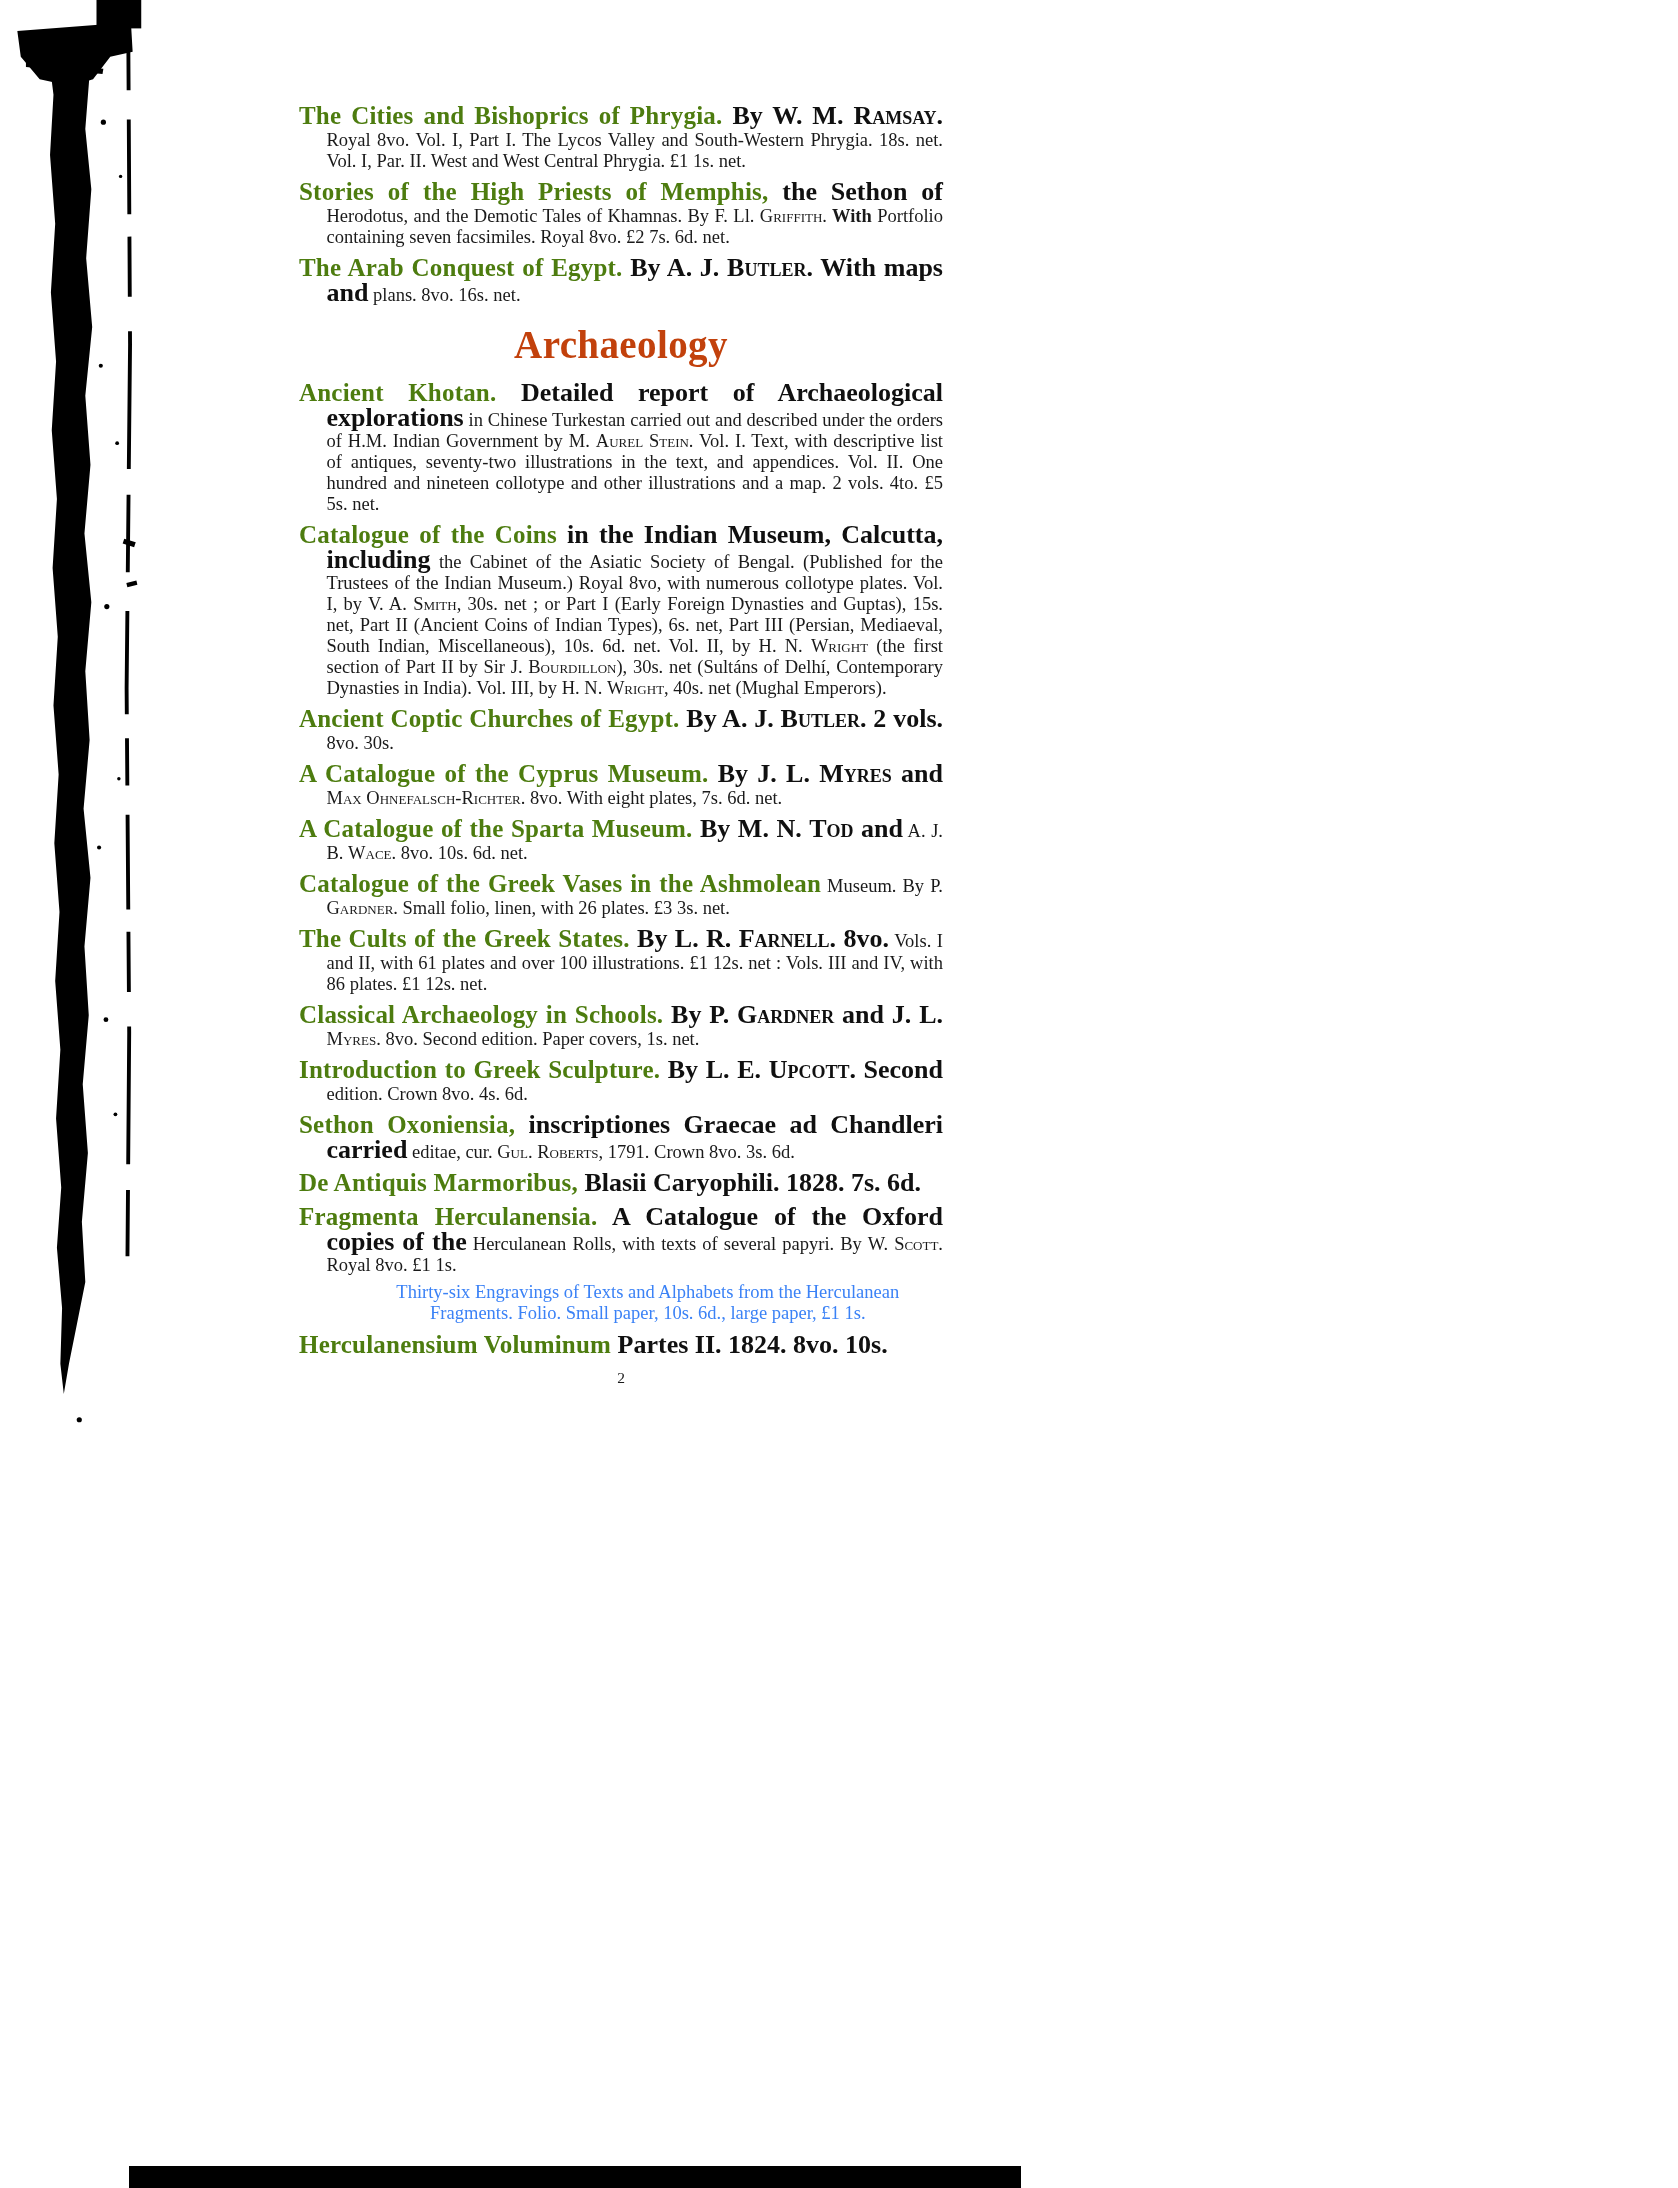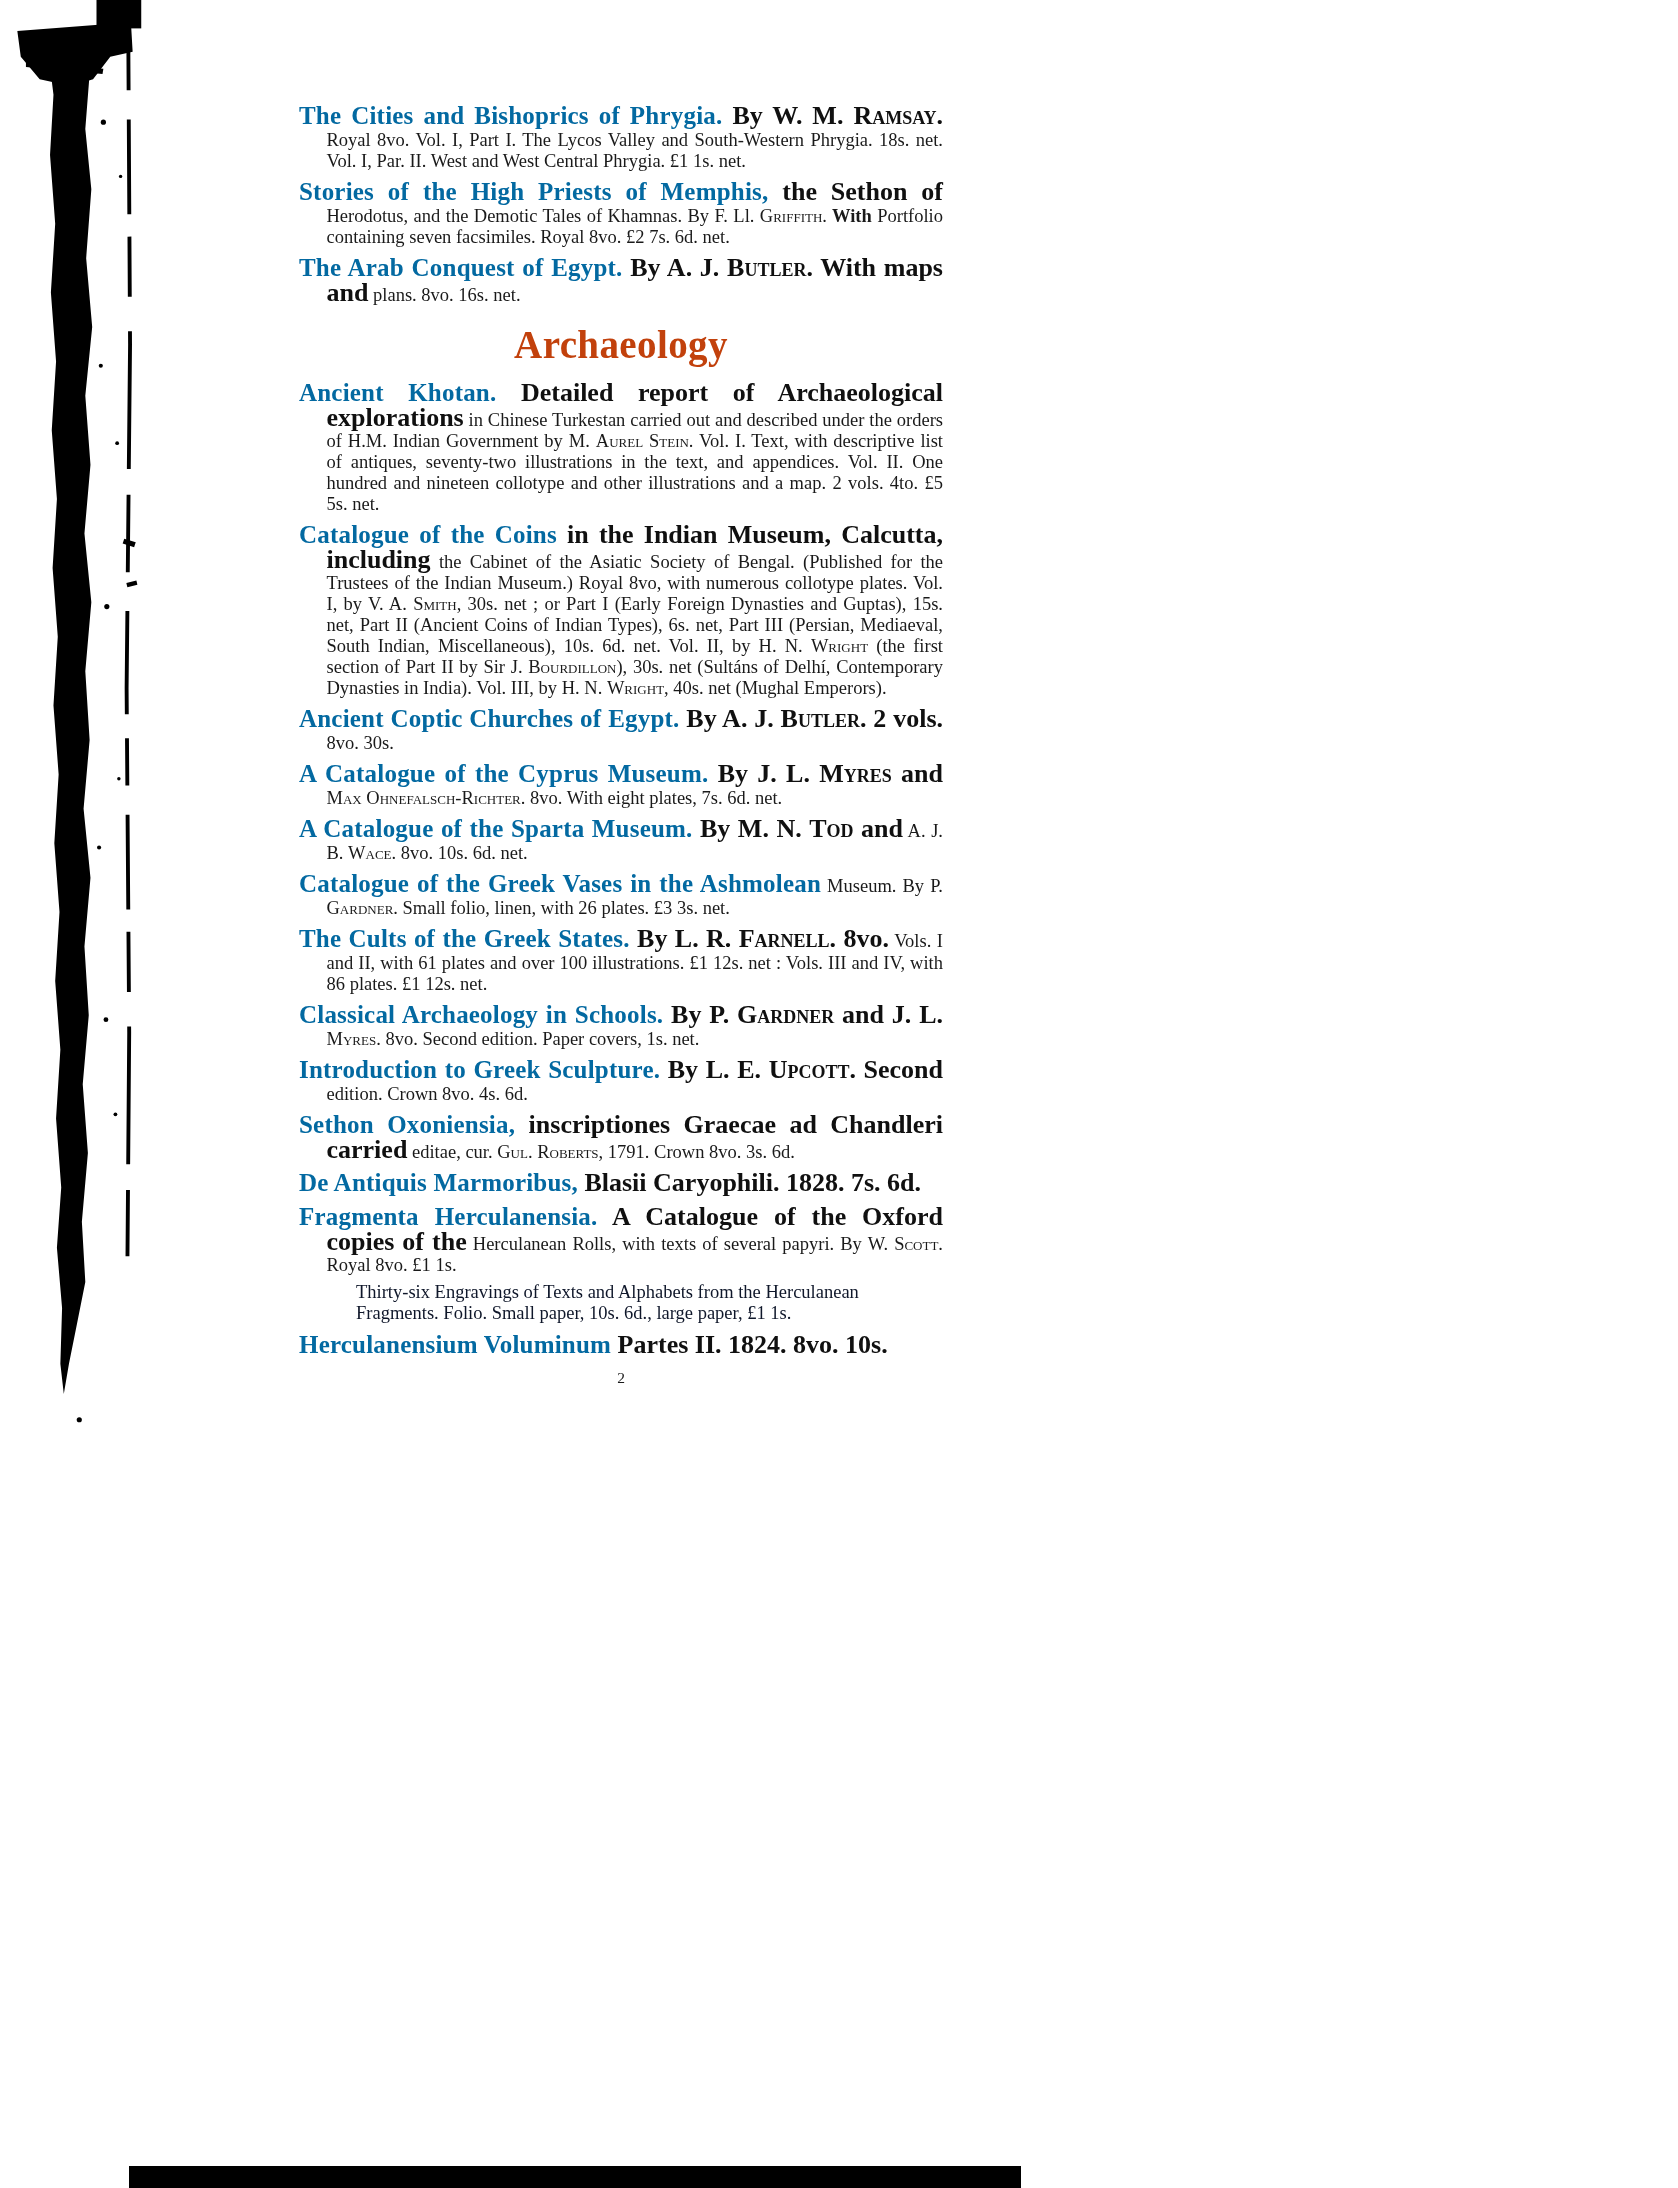--- a/index.html
+++ b/index.html
@@ -42,30 +42,31 @@
     text-indent: -27.5px;
     text-align: justify;
     font-size: 18.5px;
     line-height: 21px;
     color: #1a1a1a;
   }
   p.note {
     margin: 0 0 6px 0;
     padding-left: 57px;
     padding-right: 3.4px;
+    text-align: center;
     font-size: 18.5px;
     line-height: 21.5px;
-    color: #0f172a;
+    color: #3b82f6;
   }
   .seg-title {
     font-size: 25px;
     font-weight: 700;
     line-height: 1.12;
     letter-spacing: 0.2px;
-    color: #0369a1;
+    color: #4d7c0f;
   }
   .seg-lead, .seg-lead-sc {
     font-size: 26px;
     font-weight: 700;
     color: #101010;
   }
   .seg-lead-sc, .seg-body-sc {
     font-variant: small-caps;
   }
   .seg-bold {

